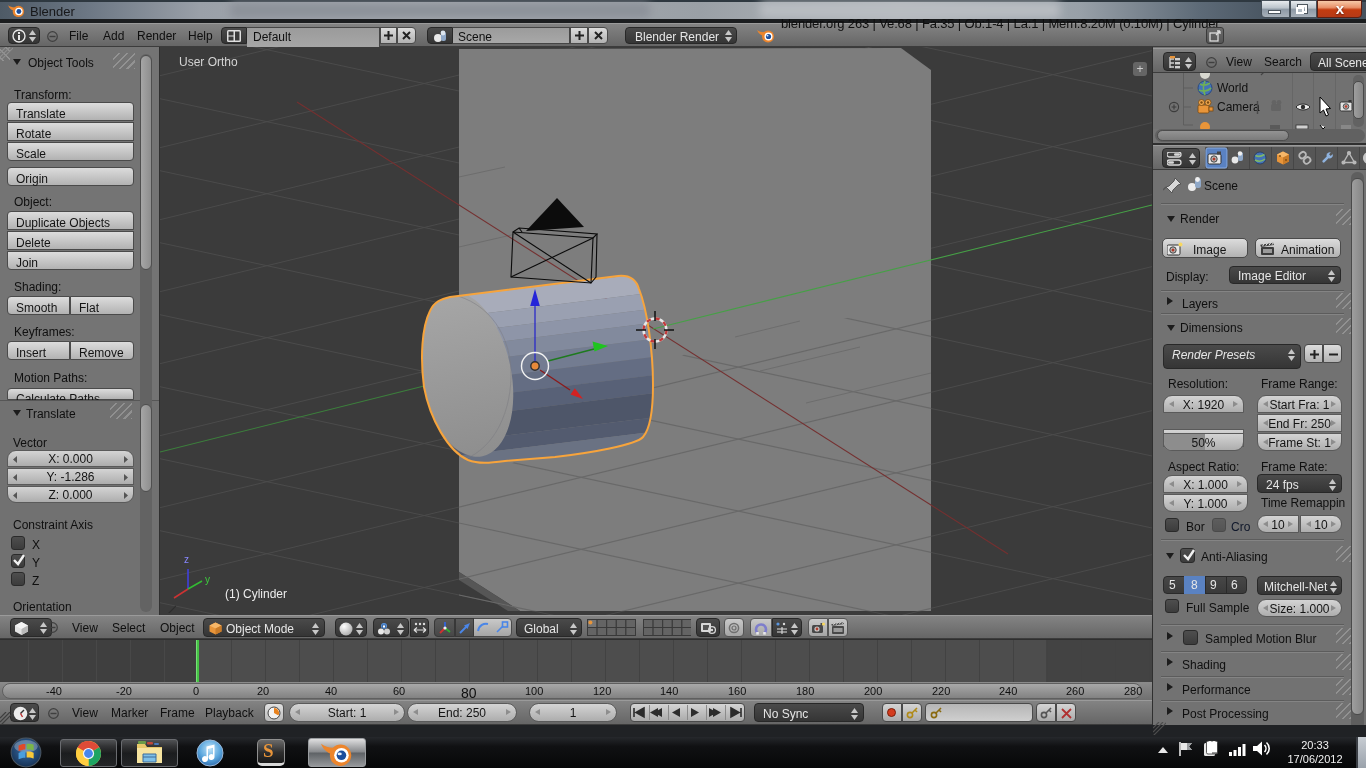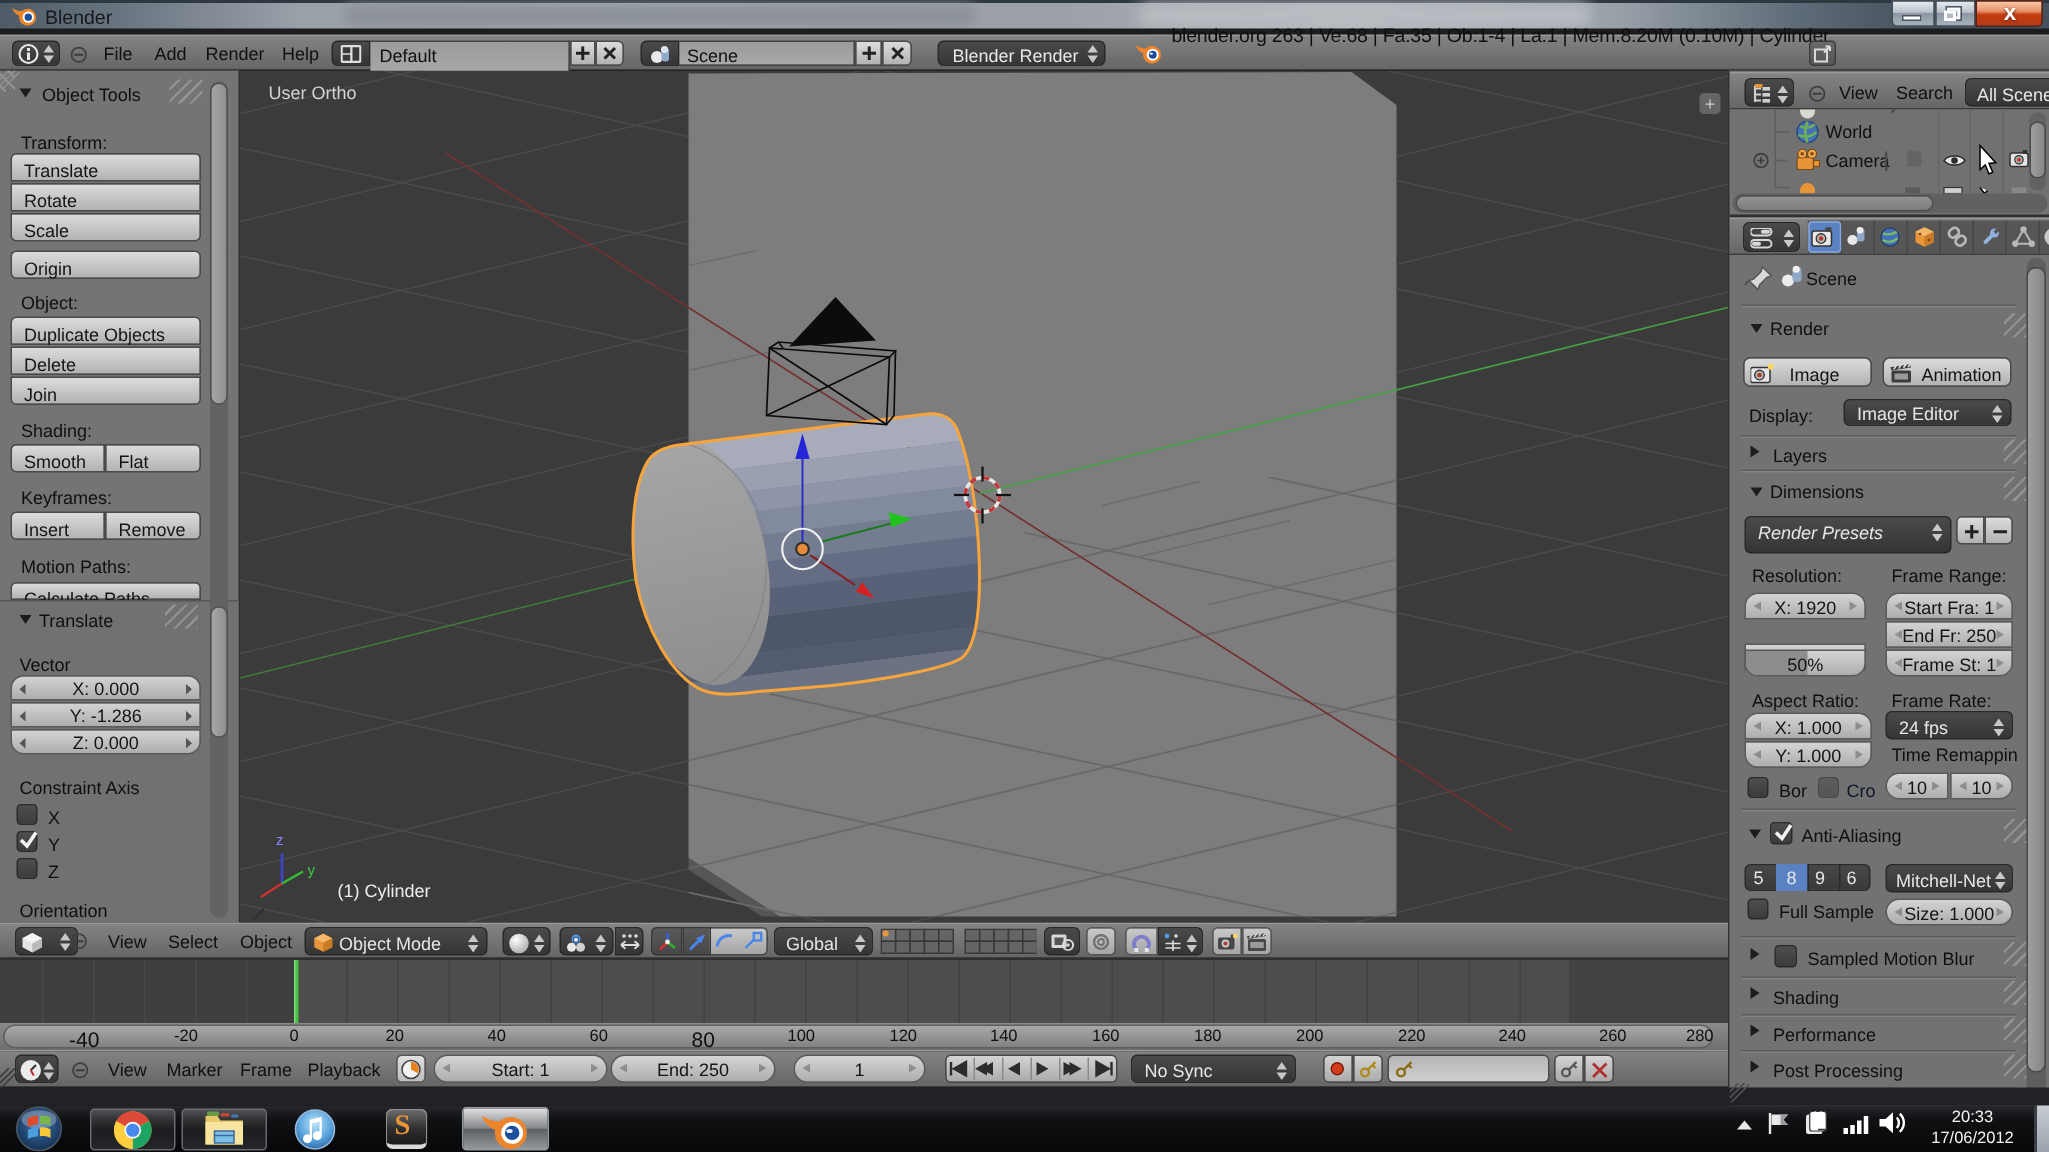--- a/index.html
+++ b/index.html
@@ -592,21 +592,21 @@
           <line x1="1115.5" y1="0" x2="1115.5" y2="43"></line>
           <line x1="1149.5" y1="0" x2="1149.5" y2="43"></line>
       </g>
       <rect x="1046" y="0" width="106" height="43" fill="#424242" opacity="0.85"></rect>
       <rect x="196" y="0" width="3" height="43" fill="#46c246"></rect>
       <rect x="196" y="0" width="1" height="43" fill="#77e077"></rect>
     </svg>
   </div>
   <div class="abs" id="ruler" style="left:0;top:682px;width:1152px;height:18px;background:linear-gradient(#8b8b8b,#6f6f6f);">
     <div class="abs" style="left:2px;top:1px;width:1140px;height:16px;background:linear-gradient(#a8a8a8,#828282);border:1px solid #5f5f5f;border-radius:8px;"></div>
-    <div class="lbl" style="position:absolute;left:46px;top:4px;font-size:14px;">-40</div>
+    <div class="lbl" style="position:absolute;left:46px;top:4px;font-size:11px;">-40</div>
     <div class="lbl" style="position:absolute;left:116px;top:4px;font-size:11px;">-20</div>
     <div class="lbl" style="position:absolute;left:193px;top:4px;font-size:11px;">0</div>
     <div class="lbl" style="position:absolute;left:257px;top:4px;font-size:11px;">20</div>
     <div class="lbl" style="position:absolute;left:325px;top:4px;font-size:11px;">40</div>
     <div class="lbl" style="position:absolute;left:393px;top:4px;font-size:11px;">60</div>
     <div class="lbl" style="position:absolute;left:461px;top:4px;font-size:14px;">80</div>
     <div class="lbl" style="position:absolute;left:525px;top:4px;font-size:11px;">100</div>
     <div class="lbl" style="position:absolute;left:593px;top:4px;font-size:11px;">120</div>
     <div class="lbl" style="position:absolute;left:660px;top:4px;font-size:11px;">140</div>
     <div class="lbl" style="position:absolute;left:728px;top:4px;font-size:11px;">160</div>

